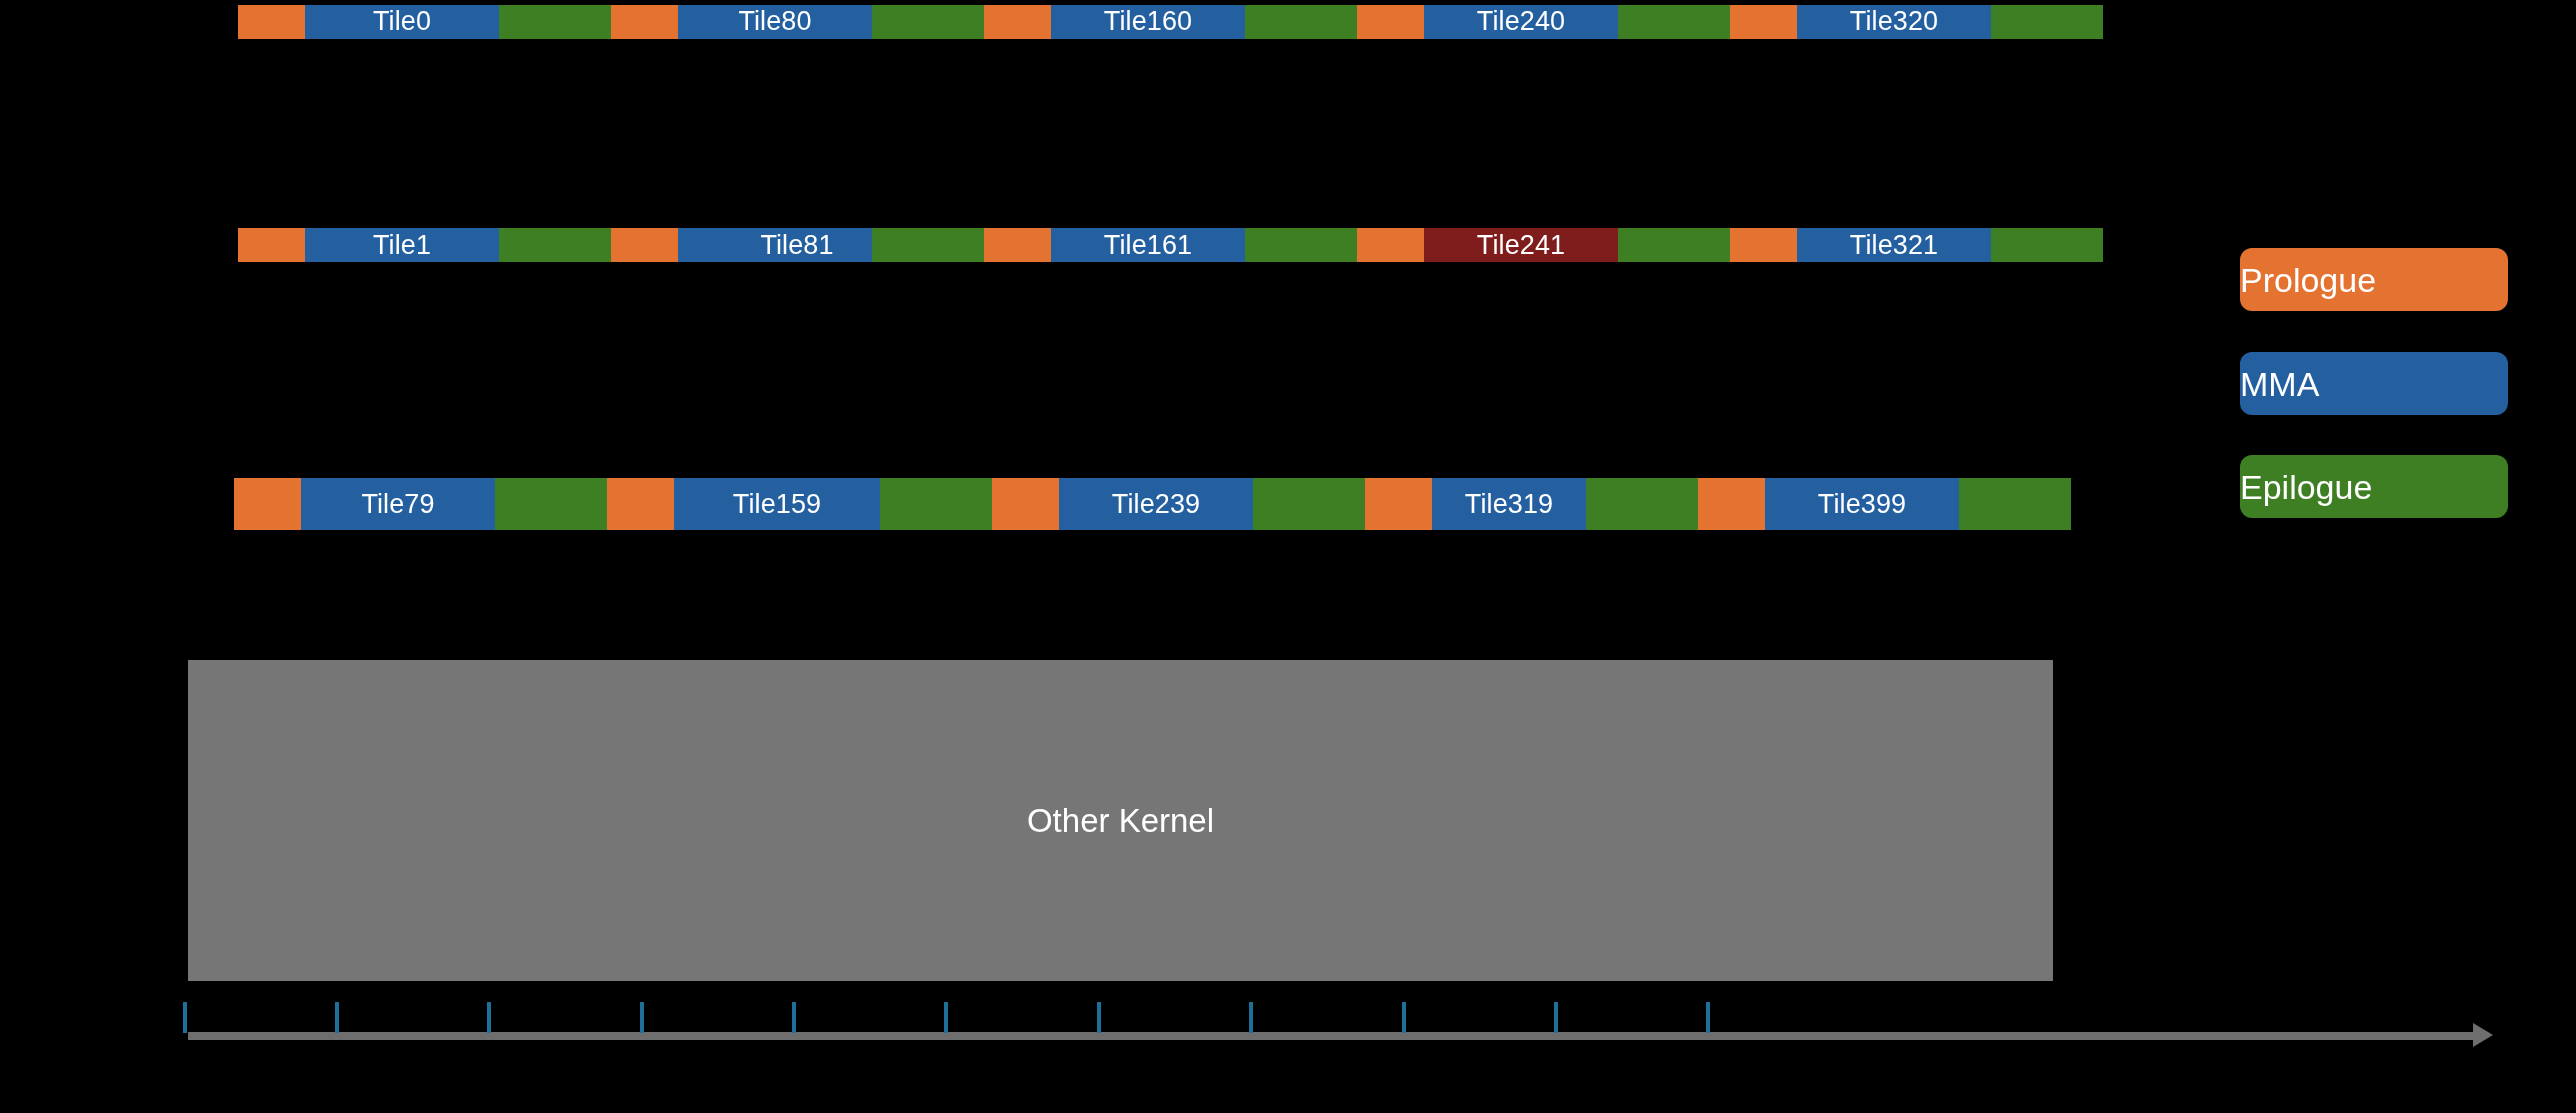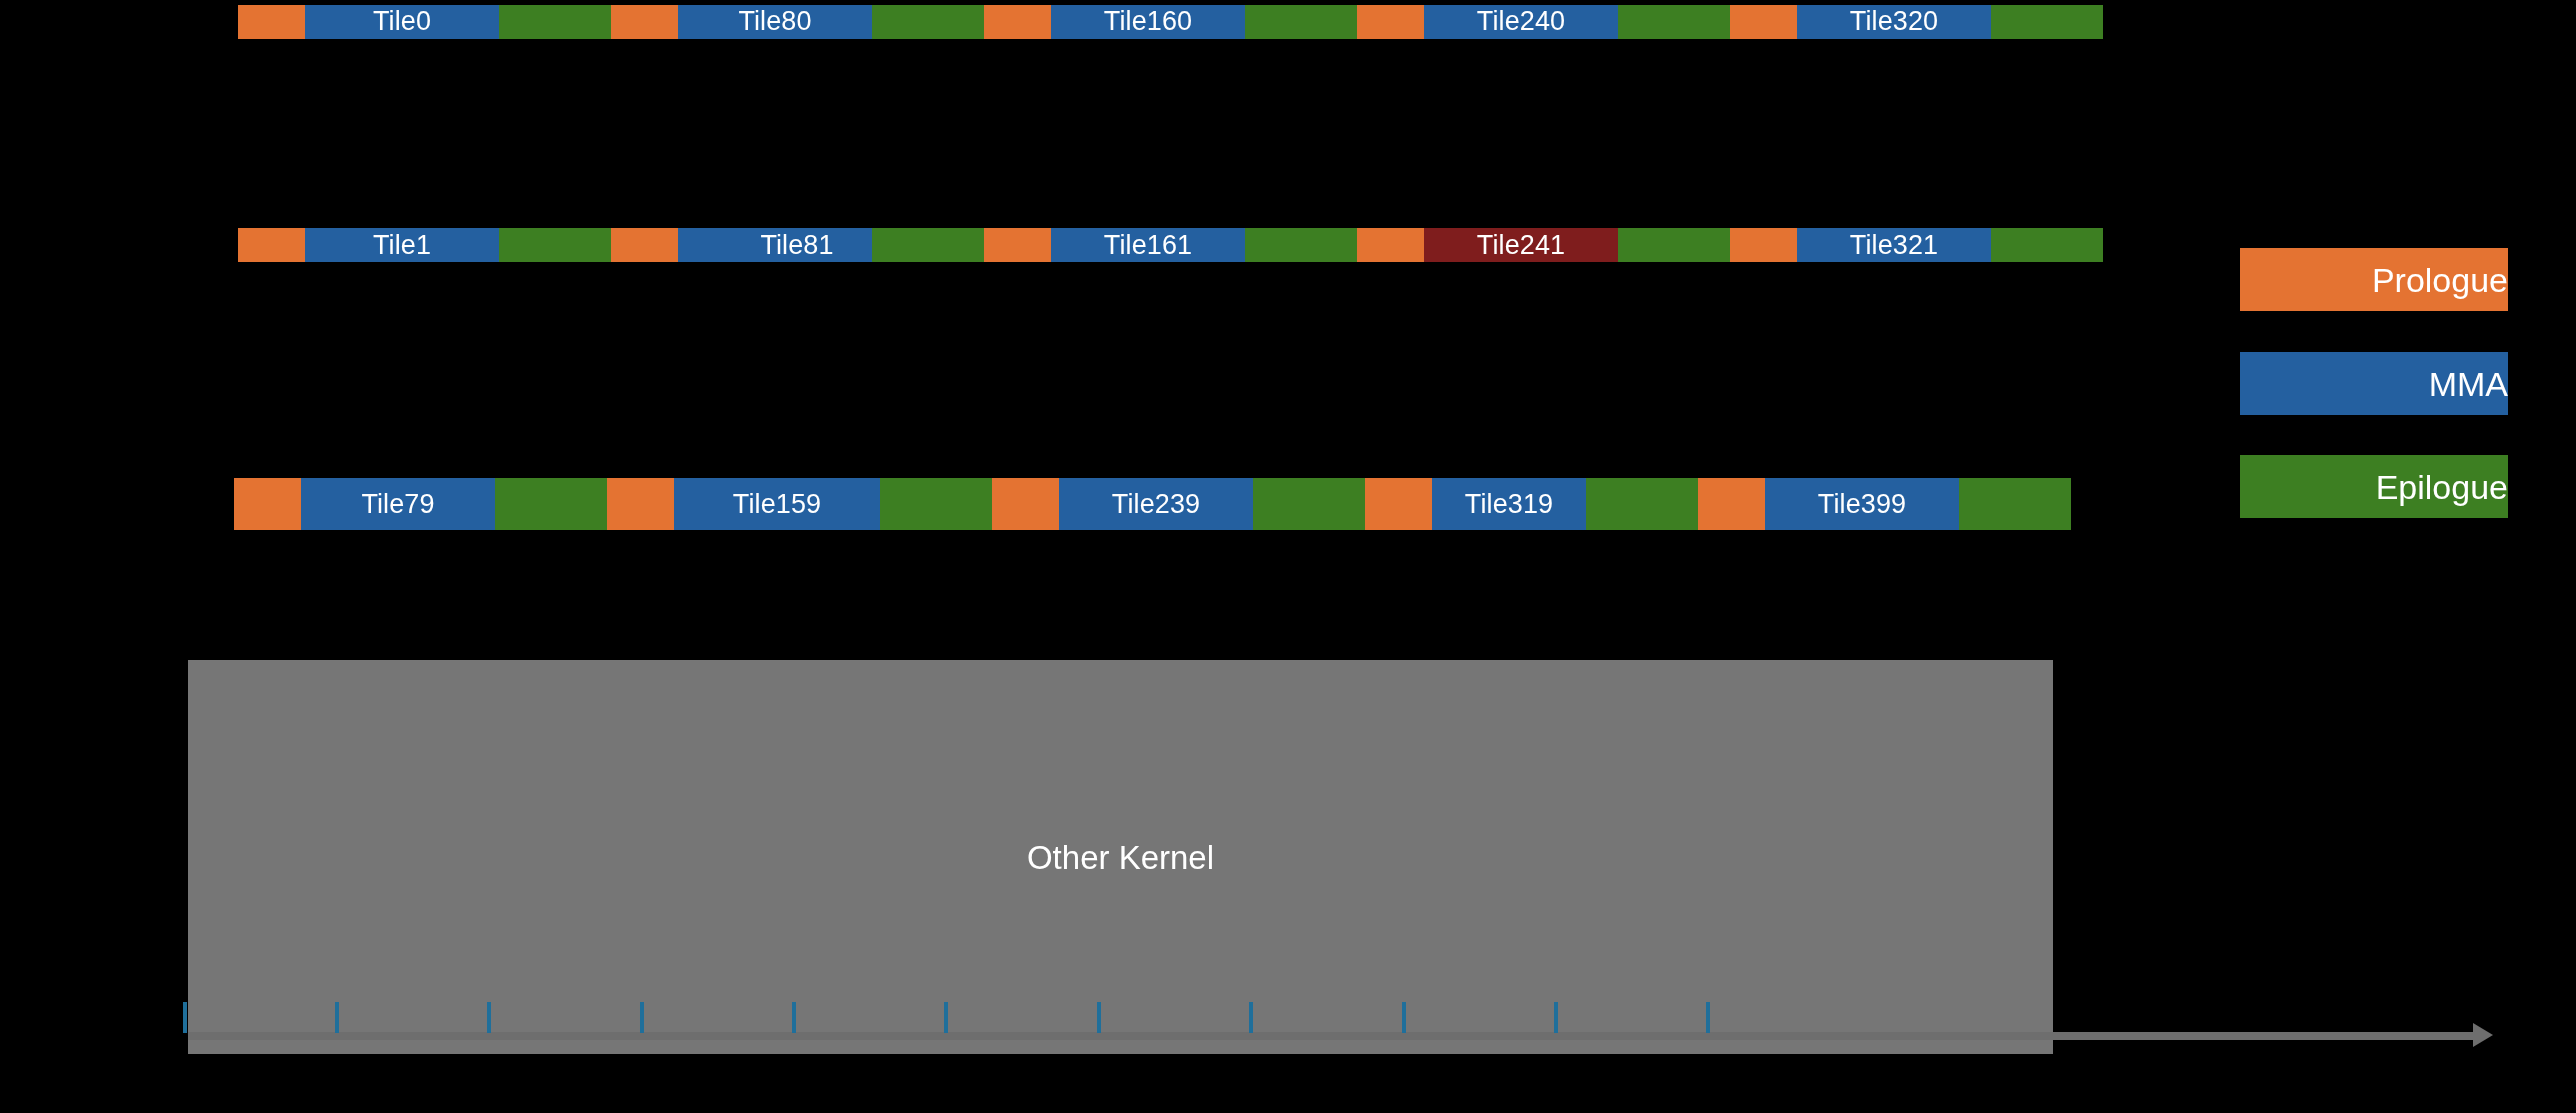--- a/index.html
+++ b/index.html
@@ -90,22 +90,23 @@
   }
 
   
   #legend {
     position: absolute;
   }
   .legend-entry {
     position: absolute;
     display: flex;
     align-items: center;
-    justify-content: flex-end;
+    justify-content: flex-start;
     box-sizing: border-box;
+    border-radius: 12px;
   }
   .legend-entry .legend-label {
     color: #ffffff;
     font-size: 34px;
     line-height: 1;
     white-space: nowrap;
   }
 </style>
 </head>
 <body>
@@ -189,21 +190,21 @@
         </div>
         <div class="seg" style="background: rgb(61, 127, 34); width: 112px;"></div>
         <div class="seg" style="background: rgb(228, 115, 50); width: 67px;"></div>
         <div class="seg" style="background: rgb(36, 96, 160); width: 194px;">
           <span class="seg-label">Tile399</span>
         </div>
         <div class="seg" style="background: rgb(61, 127, 34); width: 112px;"></div>
       </div>
     </div>
 
-  <div id="other-kernel-block" style="left: 188px; top: 660px; width: 1865px; height: 394px; background: rgb(118, 118, 118);">
+  <div id="other-kernel-block" style="left: 188px; top: 660px; width: 1865px; height: 321px; background: rgb(118, 118, 118);">
     <span class="ok-label">Other Kernel</span>
   </div>
 
   <div id="axis-group">
     <div id="axis-line" style="left: 188px; top: 1032px; width: 2285px; background: rgb(110, 110, 110);"></div>
     <div id="axis-arrow" style="left: 2473px; top: 1023px; border-left-color: rgb(110, 110, 110);"></div>
     <div id="ticks-container">
         <div class="axis-tick" style="left: 183px; top: 1002px; height: 31px; background: rgb(31, 111, 155);"></div>
         <div class="axis-tick" style="left: 335px; top: 1002px; height: 31px; background: rgb(31, 111, 155);"></div>
         <div class="axis-tick" style="left: 487px; top: 1002px; height: 31px; background: rgb(31, 111, 155);"></div>

